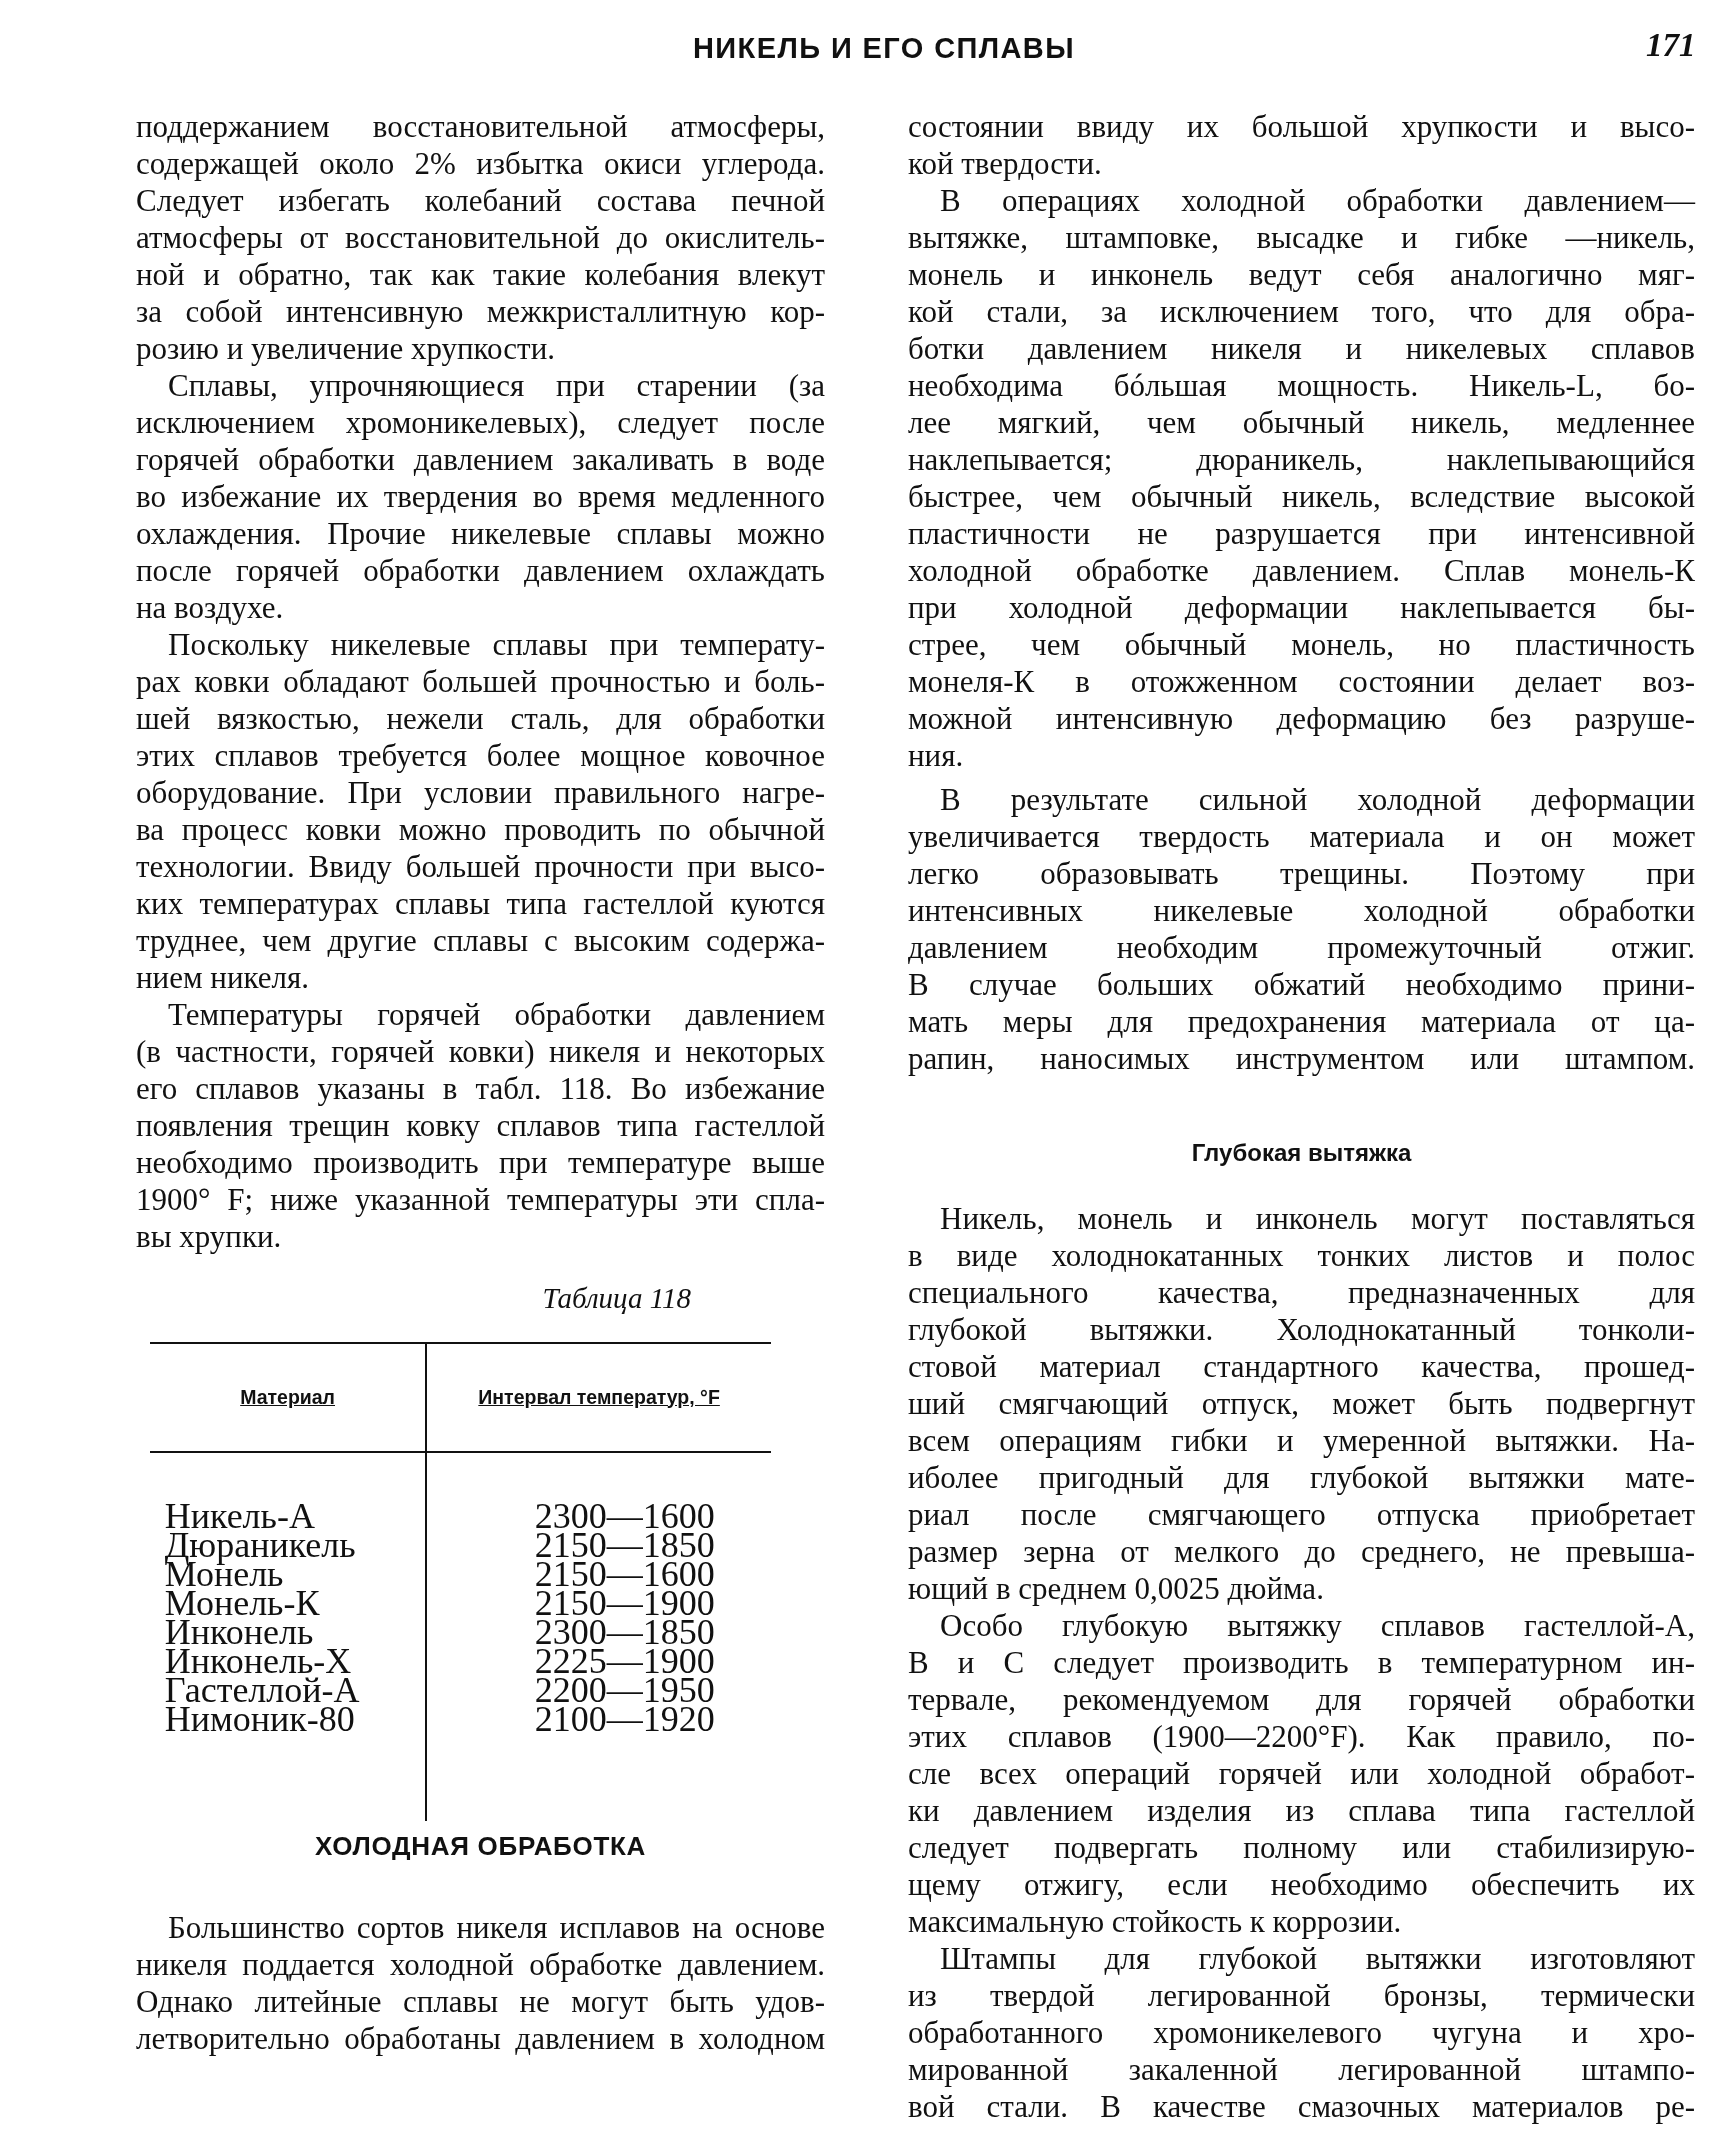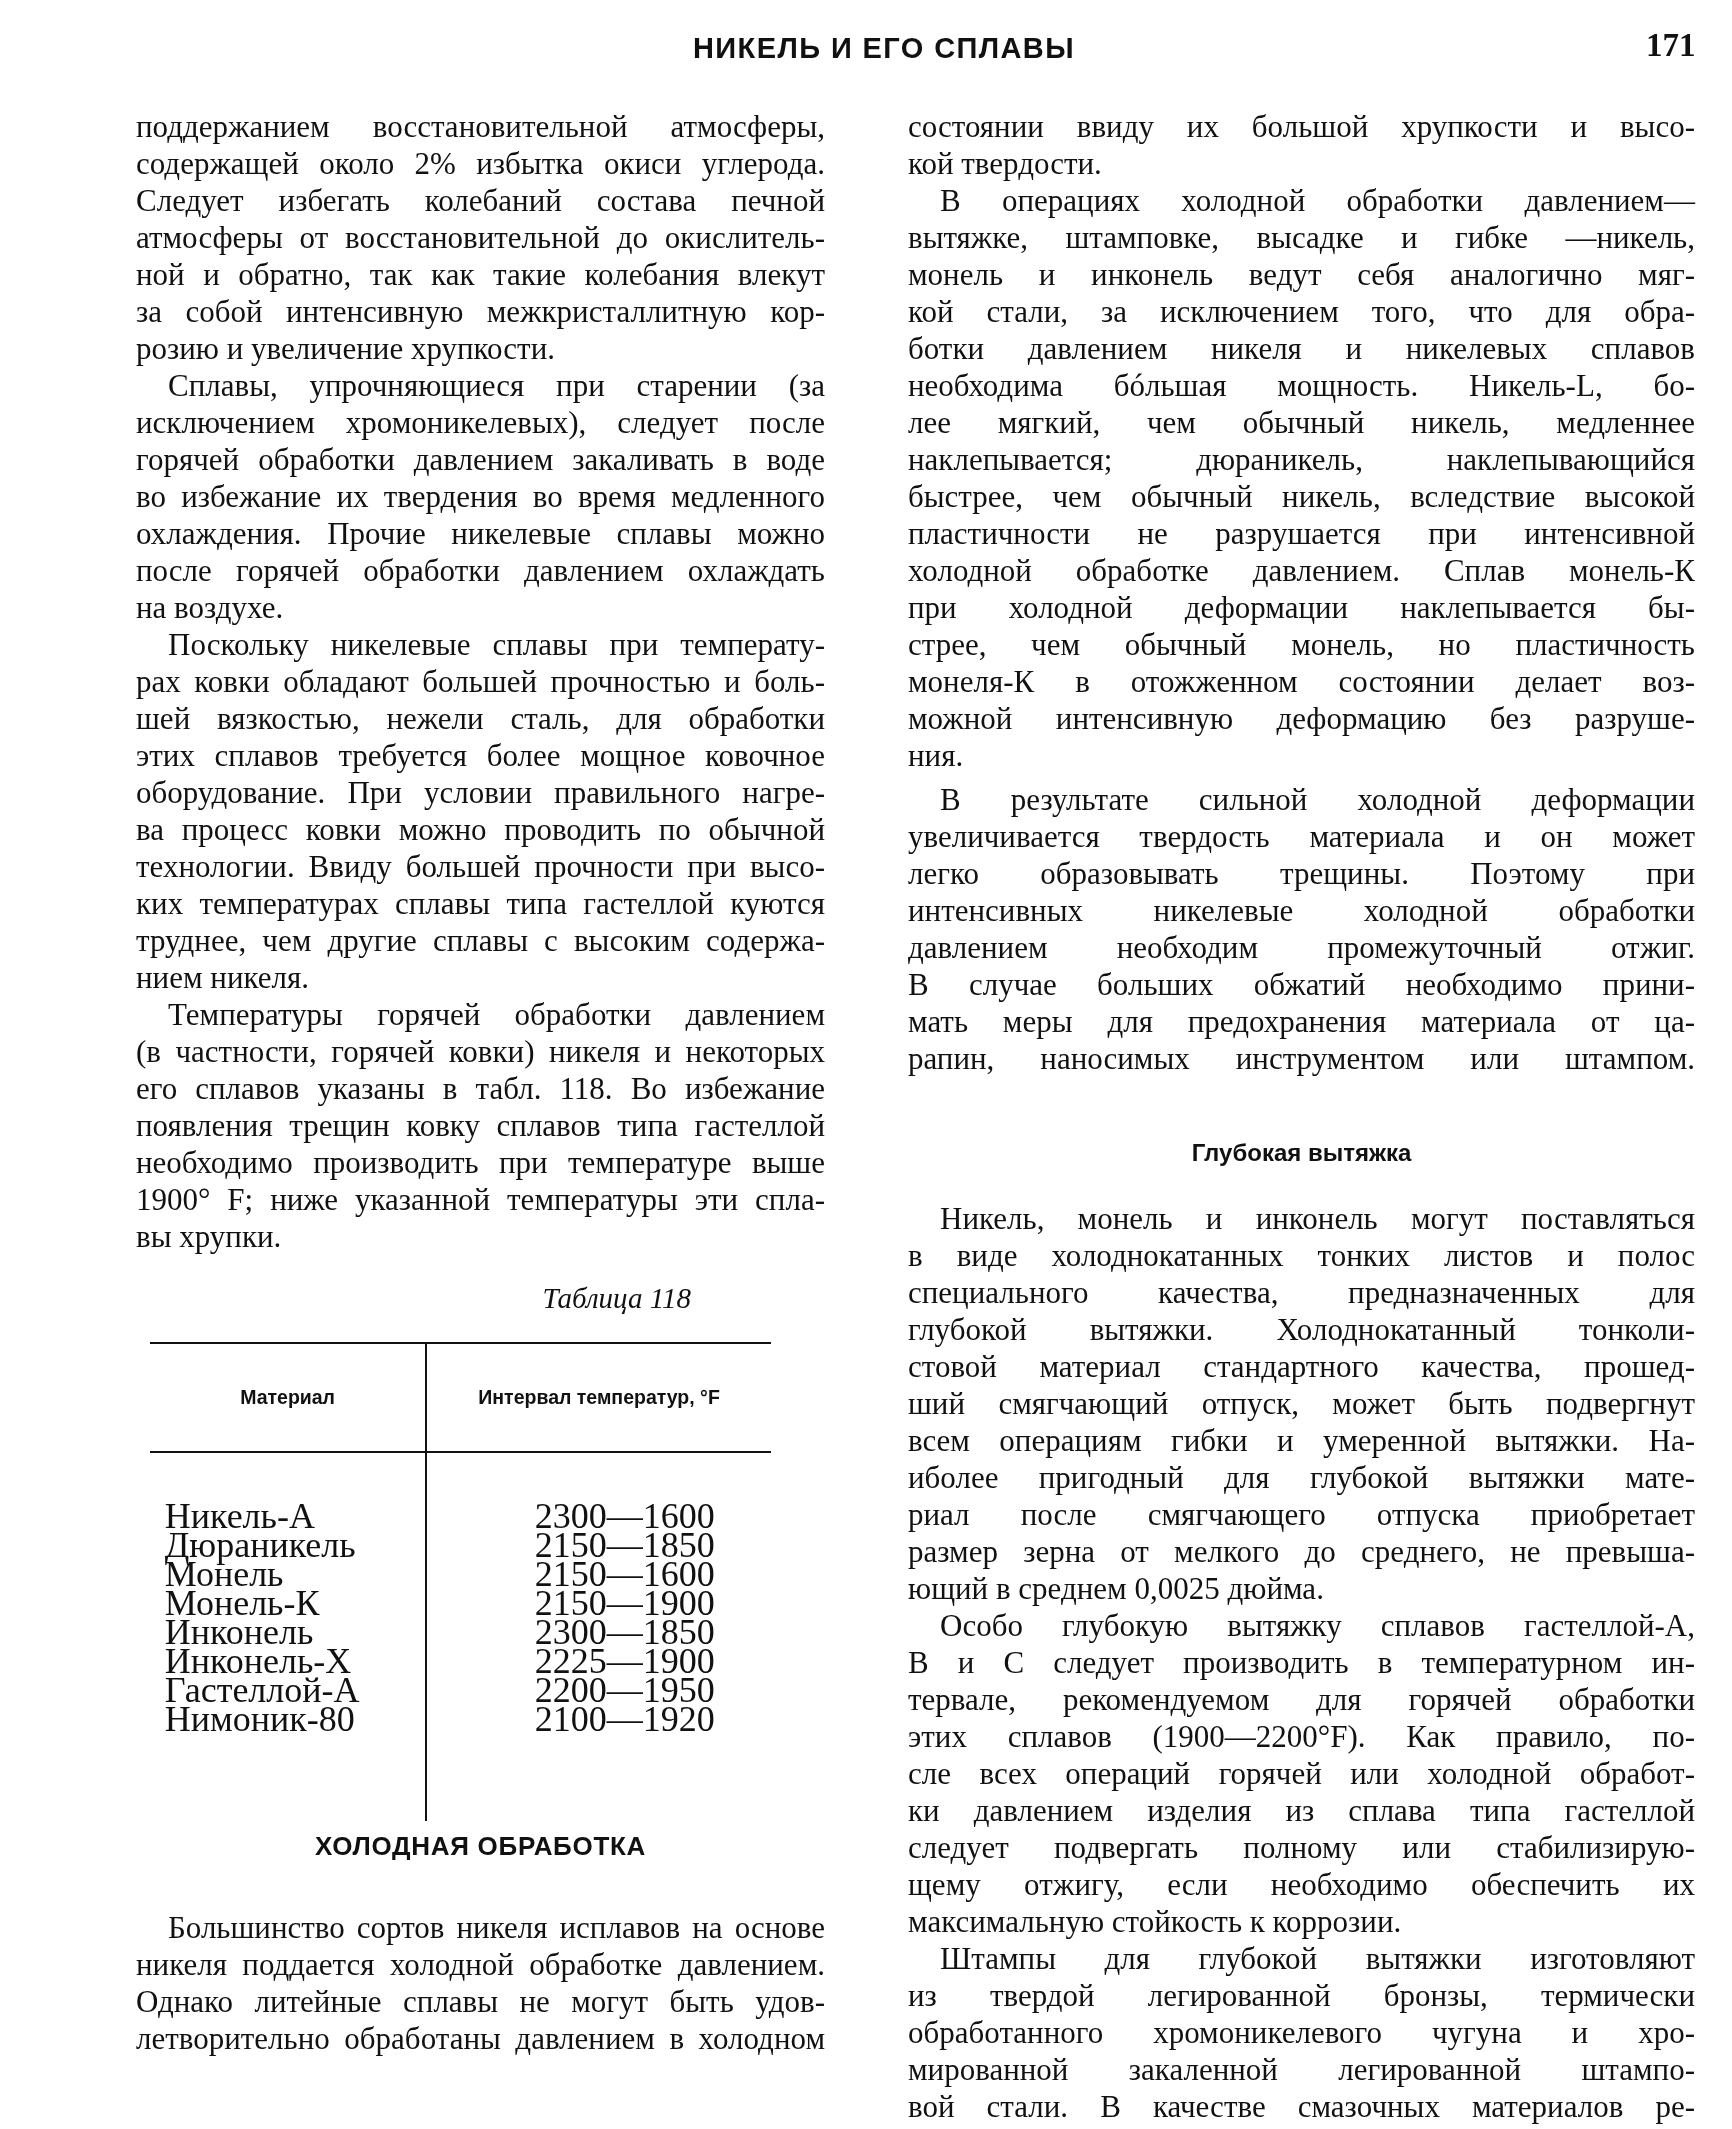--- a/index.html
+++ b/index.html
@@ -1,35 +1,35 @@
 <!DOCTYPE html>
 <html style="font-size:11.5px"><head>
 <meta charset="utf-8">
 <style>
   html, body { margin: 0; padding: 0; background: #ffffff; }
   body { width: 1732px; height: 2129px; position: relative; overflow: hidden;
          font-family: "Liberation Serif", "DejaVu Serif", serif; color: #111; }
   .running-head { position: absolute; top: 21.7px; left: 0; width: 1732px; height: 43px; }
   .running-title { position: absolute; left: 693px; top: 10px; font-size: 29px; font-weight: bold;
                    letter-spacing: 1.4px; font-family: Liberation Sans, sans-serif; }
-  .page-number { position: absolute; left: 1646px; top: 5.8px; font-size: 33px; font-weight: bold; }
+  .page-number { position: absolute; left: 1646px; top: 5.8px; font-size: 33px; font-weight: bold; font-style: italic; }
   .col { position: absolute; top: 108px; font-size: 31px; line-height: 37px; }
   .col-left { left: 136px; width: 689px; }
   .col-right { left: 908px; width: 787px; }
   .line { display: block; white-space: nowrap; text-align: justify; text-align-last: justify; height: 37px; }
   .line.last { text-align-last: left; }
   .line.indent { padding-left: 32px; }
   .para { margin: 0; }
   .table-block { margin-top: 24.5px; }
   .table-label { text-align: right; font-style: italic; font-size: 29px; padding-right: 134px; line-height: 36px; }
   .table-title { text-align: center; font-weight: bold; font-size: 26px; line-height: 30px;
                  font-family: "Liberation Sans", "DejaVu Sans", sans-serif; width: 577px; margin-left: 14.4px; }
   .data-table { margin-top: 26px; margin-left: 14.4px; width: 621px; border-collapse: collapse; }
   .data-table th { font-size: 19.5px; font-weight: bold; font-family: "Liberation Sans", "DejaVu Sans", sans-serif;
-                   height: 105px; border-top: 2.9px solid #111; border-bottom: 2.9px solid #111; }
+                   height: 105px; border-top: 2.9px solid #111; border-bottom: 2.9px solid #111; text-decoration: underline; }
   .data-table th.c1, .data-table td.c1 { border-right: 2.2px solid #111; width: 260px; }
   .data-table td { font-size: 36px; line-height: 29px; padding: 0; }
   .data-table td.c1 { padding-left: 14.4px; }
   .data-table td.c2 { text-align: left; padding-left: 108px; }
   .data-table tr.spacer td { height: 49px; }
   .data-table tr.spacer-end td { height: 87px; }
   .section-heading { text-align: center; font-weight: bold; font-size: 26px; letter-spacing: 0.7px;
                      font-family: "Liberation Sans", "DejaVu Sans", sans-serif; }
   .sh-left { margin-top: 7.2px; margin-bottom: 45px; height: 36px; line-height: 36px; }
   .sh-right { margin-top: 58px; margin-bottom: 29px; height: 36px; line-height: 36px; font-size: 24px; letter-spacing: 0; }

